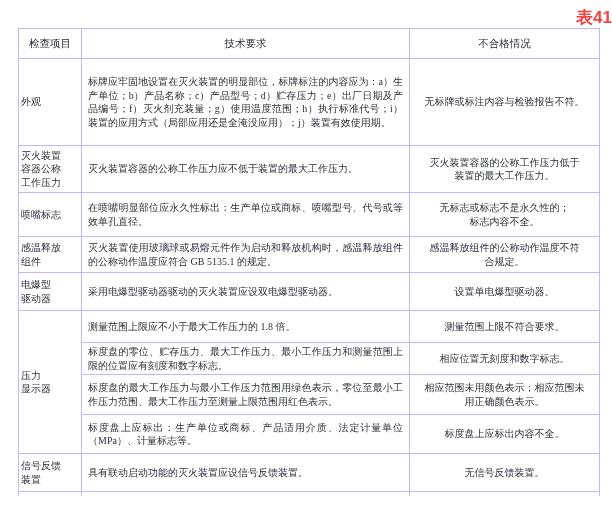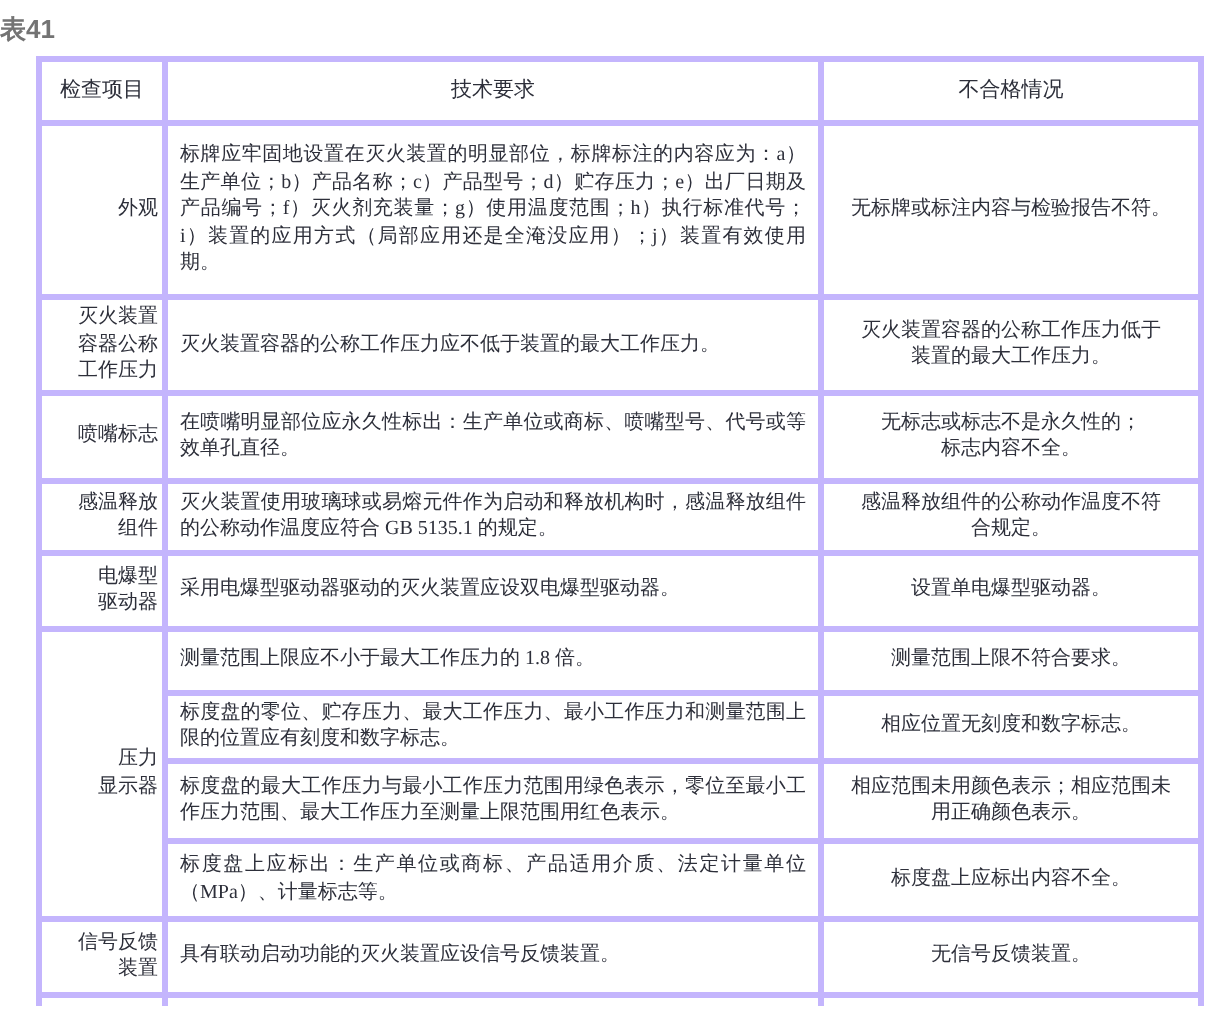--- a/index.html
+++ b/index.html
@@ -7,52 +7,52 @@
     position:relative;
     width:612px; height:518px;
     overflow:hidden;
     background:#ffffff;
     font-family:"Liberation Serif","DejaVu Serif",serif;
     color:#2d2f3a;
   }
   .title {
     padding-top:6px;
     height:22px;
-    text-align:left;
+    text-align:right;
     font-family:"Liberation Sans","DejaVu Sans",sans-serif;
     font-weight:700;
-    font-size:13px;
-    color:#737373;
+    font-size:17px;
+    color:#ef4444;
   }
   table.tbl {
     border-collapse:collapse;
     table-layout:fixed;
     margin-left:18px;
     width:581px;
   }
   col.c1 { width:63px; }
   col.c2 { width:328px; }
   col.c3 { width:190px; }
   th, td {
-    border:3px solid #c4b5fd;
+    border:1px solid #c4b5fd;
     font-size:10px;
     line-height:13.5px;
     vertical-align:middle;
     padding:2px 6px;
     overflow:hidden;
   }
   th {
     height:29px;
     font-weight:400;
     font-size:10.5px;
     text-align:center;
     padding:0 2px;
   }
   td.item {
-    text-align:right;
+    text-align:left;
     white-space:pre-line;
     padding:2px 2px;
   }
   td.req {
     text-align:justify;
   }
   td.defect {
     text-align:center;
     white-space:pre-line;
   }

